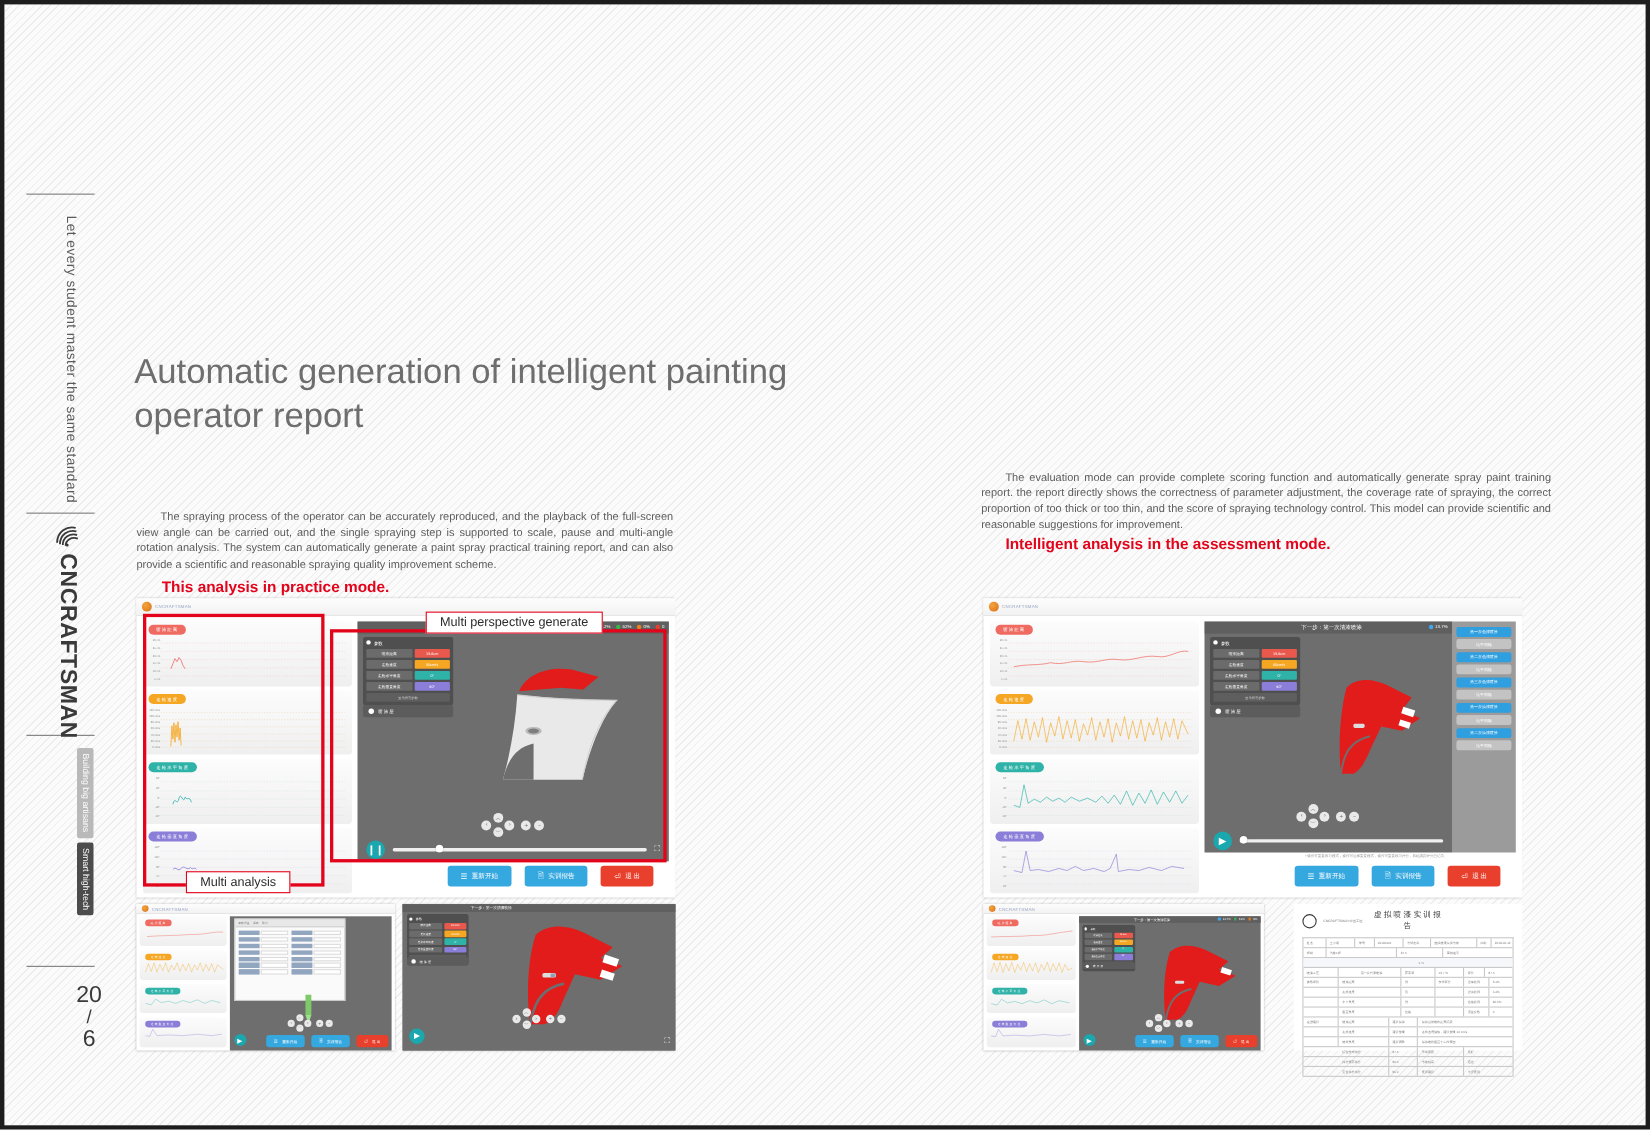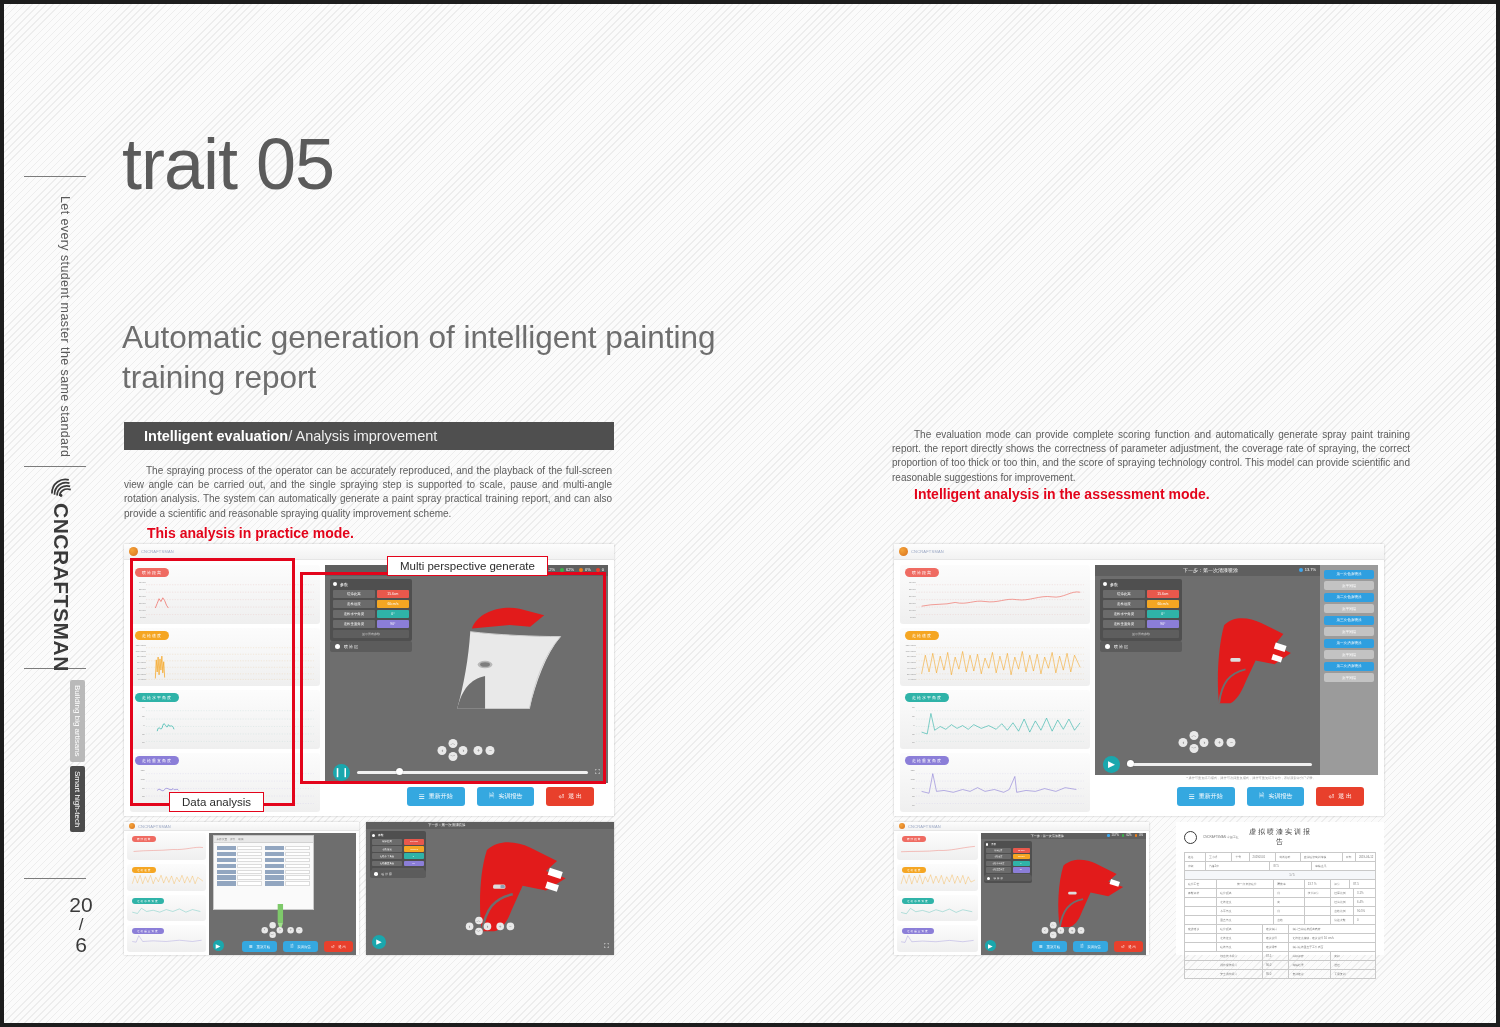--- a/index.html
+++ b/index.html
@@ -201,27 +201,22 @@
       <div class="chip dark">Smart high-tech</div>
     </div>
 
     <div class="pagenum">
       <div>20</div>
       <div class="sl">/</div>
       <div>6</div>
     </div>
   </div>
 
-  <div class="h-trait">trait 05</div>
-  <div class="h-thin">Automatic generation of intelligent painting training report</div>
-
-  <div class="barhead">
-    <b>Intelligent evaluation</b>
-      <span class="sep"> / Analysis improvement</span>
-  </div>
+  <div class="h-thin">Automatic generation of intelligent painting operator report</div>
+
 
   <div class="para left">The spraying process of the operator can be accurately reproduced, and the playback of the full-screen view angle can be carried out, and the single spraying step is supported to scale, pause and multi-angle rotation analysis. The system can automatically generate a paint spray practical training report, and can also provide a scientific and reasonable spraying quality improvement scheme.</div>
   <div class="redline l">This analysis in practice mode.</div>
   <div class="para right">The evaluation mode can provide complete scoring function and automatically generate spray paint training report. the report directly shows the correctness of parameter adjustment, the coverage rate of spraying, the correct proportion of too thick or too thin, and the score of spraying technology control. This model can provide scientific and reasonable suggestions for improvement.</div>
   <div class="redline r">Intelligent analysis in the assessment mode.</div>
 
   <div class="shot" style="left:120px;top:540px;width:490px;height:272px;">
     <div class="appbar">
       <span class="applogo"></span>
       <span class="appname">CNCRAFTSMAN</span>
@@ -427,21 +422,21 @@
               <span>退 出</span>
             </span>
         </div>
       </div>
     </div>
   </div>
 
   <div class="redbox" style="left:126px;top:554px;width:165px;height:248px;"></div>
   <div class="redbox" style="left:296px;top:568px;width:306px;height:212px;"></div>
   <div class="anno" style="left:383px;top:552px;">Multi perspective generate</div>
-  <div class="anno" style="left:165px;top:788px;">Data analysis</div>
+  <div class="anno" style="left:165px;top:788px;">Multi analysis</div>
 
   <div class="shot" style="left:890px;top:540px;width:490px;height:272px;">
     <div class="appbar">
       <span class="applogo"></span>
       <span class="appname">CNCRAFTSMAN</span>
     </div>
 
     <div class="panelwrap">
       <div class="chartcol">
 

